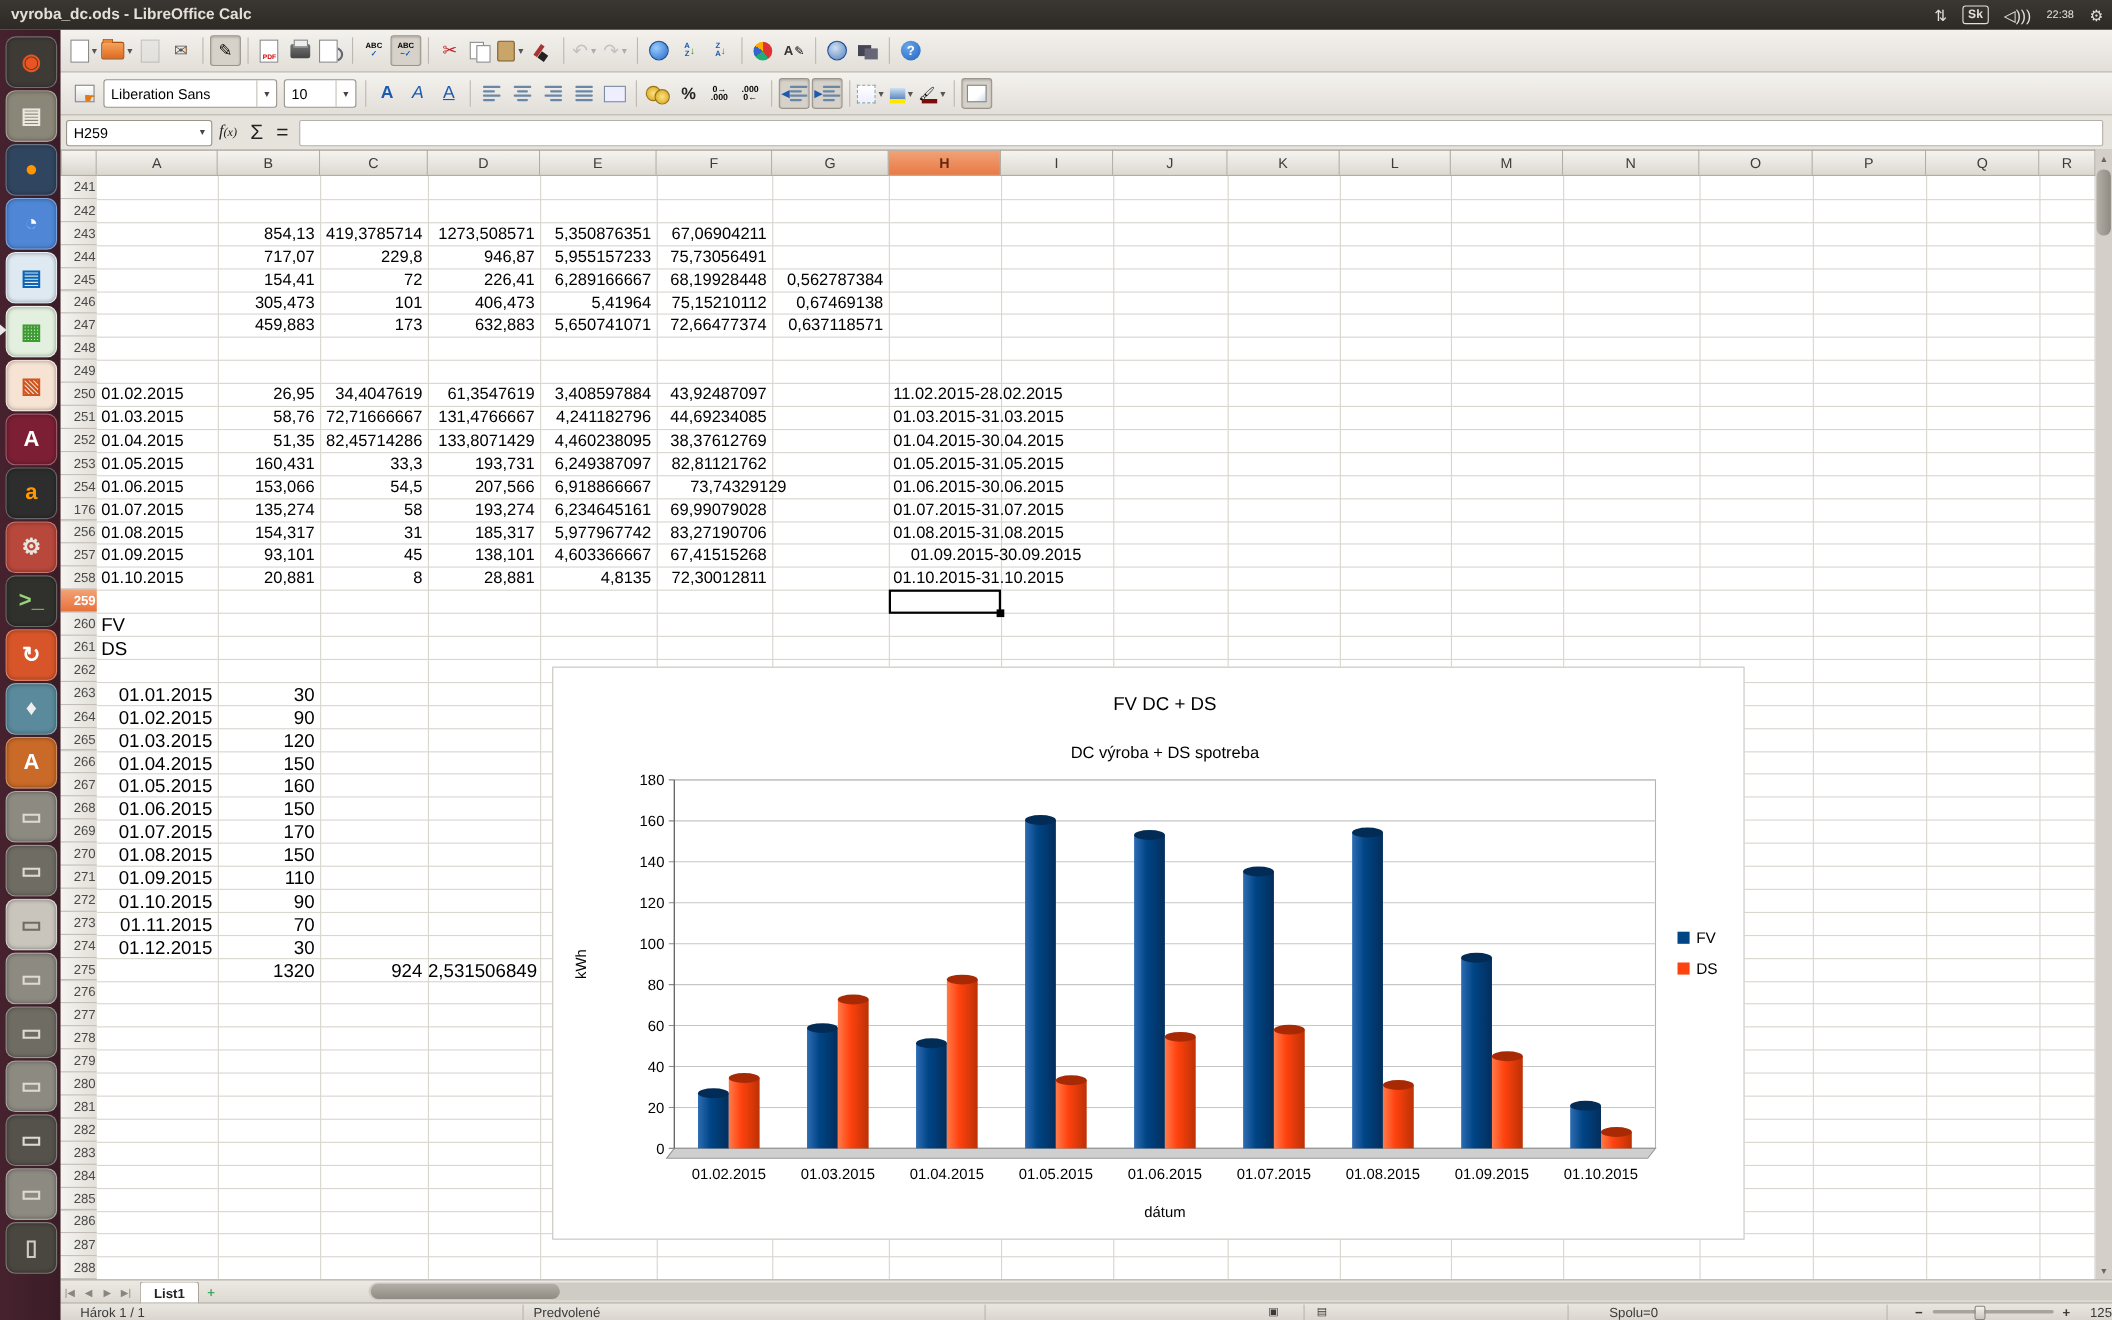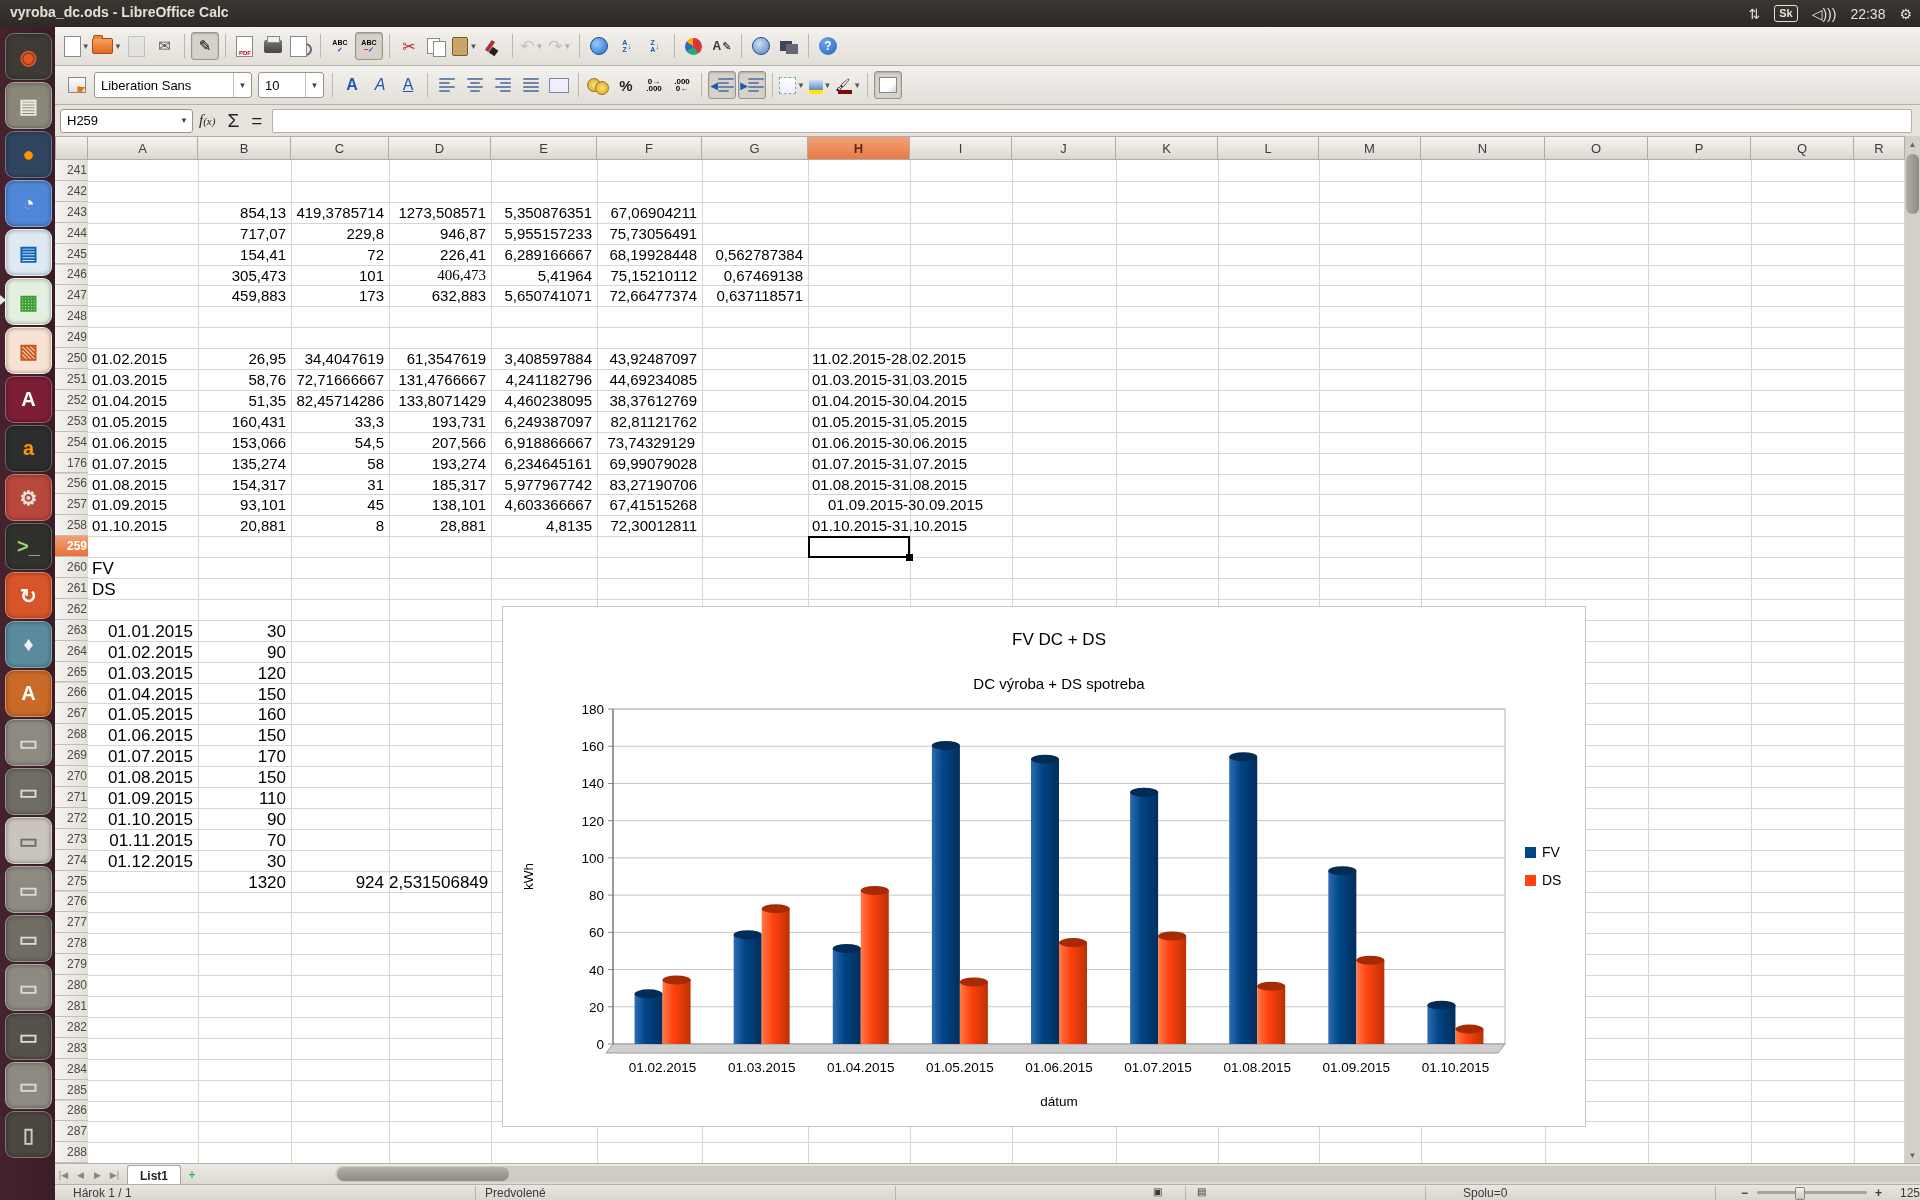--- a/index.html
+++ b/index.html
@@ -5,21 +5,21 @@
   html,body{margin:0;padding:0;background:#000;}
   #screen{position:relative;width:1920px;height:1200px;overflow:hidden;
     font-family:"Liberation Sans",sans-serif;background:#d8d4cd;}
   
   #top-panel{position:absolute;left:0;top:0;width:1920px;height:27px;
     background:linear-gradient(#3a3733,#2d2a26);color:#e8e4dc;z-index:50;}
   #win-title{position:absolute;left:10px;top:4px;font-size:14px;font-weight:bold;color:#e4e0d8;}
   #indicators{position:absolute;right:8px;top:0;height:27px;display:flex;align-items:center;gap:14px;color:#e4e0d8;}
   .ind{font-size:14px;}
   #kbd-ind{border:1px solid #e4e0d8;border-radius:3px;font-size:11px;padding:0 4px;line-height:15px;font-weight:bold;}
-  #clock{font-size:14px;}
+  #clock{font-size:10px;}
   
   #launcher{position:absolute;left:0;top:27px;width:55px;height:1173px;
     background:linear-gradient(90deg,#46222e,#3a1c27);z-index:40;}
   .ltile{position:absolute;left:5px;width:45px;height:45px;border-radius:9px;
     border:1px solid rgba(255,255,255,.28);box-shadow:inset 0 0 4px rgba(0,0,0,.4);
     display:flex;align-items:center;justify-content:center;font-size:20px;color:#fff;overflow:hidden;}
   .ltile .gl{font-weight:bold;}
   .larrow{position:absolute;left:0;width:0;height:0;border:5px solid transparent;border-left:6px solid #e8e8e8;}
   
   .tbar{position:absolute;left:55px;width:1865px;background:linear-gradient(#f4f2ee,#e2ded8);
@@ -646,21 +646,21 @@
       <div class="cell s" style="top: 64.7px; left: 403px; width: 101px; text-align: right;">5,955157233</div>
       <div class="cell s" style="top: 64.7px; left: 509px; width: 100px; text-align: right;">75,73056491</div>
       <div class="cell s" style="top: 85.6px; left: 110px; width: 88px; text-align: right;">154,41</div>
       <div class="cell s" style="top: 85.6px; left: 203px; width: 93px; text-align: right;">72</div>
       <div class="cell s" style="top: 85.6px; left: 301px; width: 97px; text-align: right;">226,41</div>
       <div class="cell s" style="top: 85.6px; left: 403px; width: 101px; text-align: right;">6,289166667</div>
       <div class="cell s" style="top: 85.6px; left: 509px; width: 100px; text-align: right;">68,19928448</div>
       <div class="cell s" style="top: 85.6px; left: 614px; width: 101px; text-align: right;">0,562787384</div>
       <div class="cell s" style="top: 106.5px; left: 110px; width: 88px; text-align: right;">305,473</div>
       <div class="cell s" style="top: 106.5px; left: 203px; width: 93px; text-align: right;">101</div>
-      <div class="cell s" style="top: 106.5px; left: 301px; width: 97px; text-align: right; font-family: Liberation Serif, serif;">406,473</div>
+      <div class="cell s" style="top: 106.5px; left: 301px; width: 97px; text-align: right;">406,473</div>
       <div class="cell s" style="top: 106.5px; left: 403px; width: 101px; text-align: right;">5,41964</div>
       <div class="cell s" style="top: 106.5px; left: 509px; width: 100px; text-align: right;">75,15210112</div>
       <div class="cell s" style="top: 106.5px; left: 614px; width: 101px; text-align: right;">0,67469138</div>
       <div class="cell s" style="top: 127.4px; left: 110px; width: 88px; text-align: right;">459,883</div>
       <div class="cell s" style="top: 127.4px; left: 203px; width: 93px; text-align: right;">173</div>
       <div class="cell s" style="top: 127.4px; left: 301px; width: 97px; text-align: right;">632,883</div>
       <div class="cell s" style="top: 127.4px; left: 403px; width: 101px; text-align: right;">5,650741071</div>
       <div class="cell s" style="top: 127.4px; left: 509px; width: 100px; text-align: right;">72,66477374</div>
       <div class="cell s" style="top: 127.4px; left: 614px; width: 101px; text-align: right;">0,637118571</div>
       <div class="cell s" style="top: 190.1px; left: 4px;">01.02.2015</div>
@@ -689,21 +689,21 @@
       <div class="cell s" style="top: 252.8px; left: 203px; width: 93px; text-align: right;">33,3</div>
       <div class="cell s" style="top: 252.8px; left: 301px; width: 97px; text-align: right;">193,731</div>
       <div class="cell s" style="top: 252.8px; left: 403px; width: 101px; text-align: right;">6,249387097</div>
       <div class="cell s" style="top: 252.8px; left: 509px; width: 100px; text-align: right;">82,81121762</div>
       <div class="cell s" style="top: 252.8px; left: 724px;">01.05.2015-31.05.2015</div>
       <div class="cell s" style="top: 273.7px; left: 4px;">01.06.2015</div>
       <div class="cell s" style="top: 273.7px; left: 110px; width: 88px; text-align: right;">153,066</div>
       <div class="cell s" style="top: 273.7px; left: 203px; width: 93px; text-align: right;">54,5</div>
       <div class="cell s" style="top: 273.7px; left: 301px; width: 97px; text-align: right;">207,566</div>
       <div class="cell s" style="top: 273.7px; left: 403px; width: 101px; text-align: right;">6,918866667</div>
-      <div class="cell s" style="top: 273.7px; left: 507px; width: 100px; text-align: right;">73,74329129</div>
+      <div class="cell s" style="top: 273.7px; left: 527px; width: 100px; text-align: right;">73,74329129</div>
       <div class="cell s" style="top: 273.7px; left: 724px;">01.06.2015-30.06.2015</div>
       <div class="cell s" style="top: 294.6px; left: 4px;">01.07.2015</div>
       <div class="cell s" style="top: 294.6px; left: 110px; width: 88px; text-align: right;">135,274</div>
       <div class="cell s" style="top: 294.6px; left: 203px; width: 93px; text-align: right;">58</div>
       <div class="cell s" style="top: 294.6px; left: 301px; width: 97px; text-align: right;">193,274</div>
       <div class="cell s" style="top: 294.6px; left: 403px; width: 101px; text-align: right;">6,234645161</div>
       <div class="cell s" style="top: 294.6px; left: 509px; width: 100px; text-align: right;">69,99079028</div>
       <div class="cell s" style="top: 294.6px; left: 724px;">01.07.2015-31.07.2015</div>
       <div class="cell s" style="top: 315.5px; left: 4px;">01.08.2015</div>
       <div class="cell s" style="top: 315.5px; left: 110px; width: 88px; text-align: right;">154,317</div>

